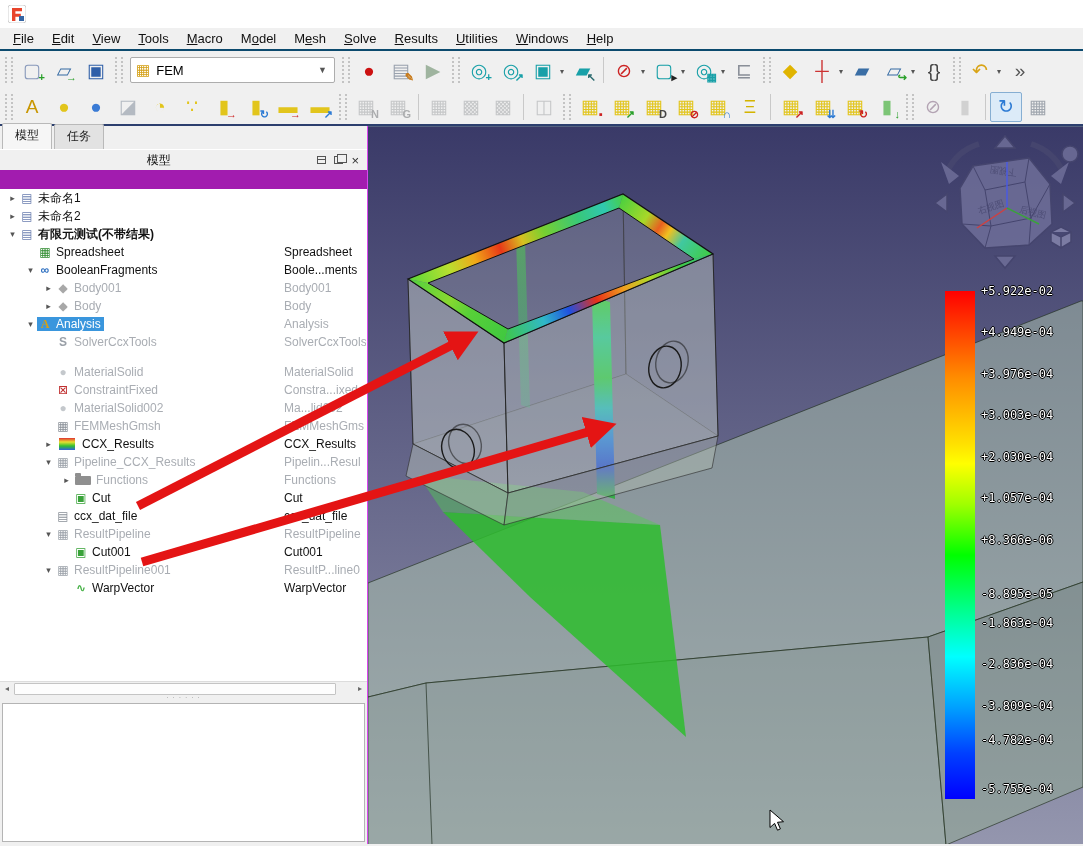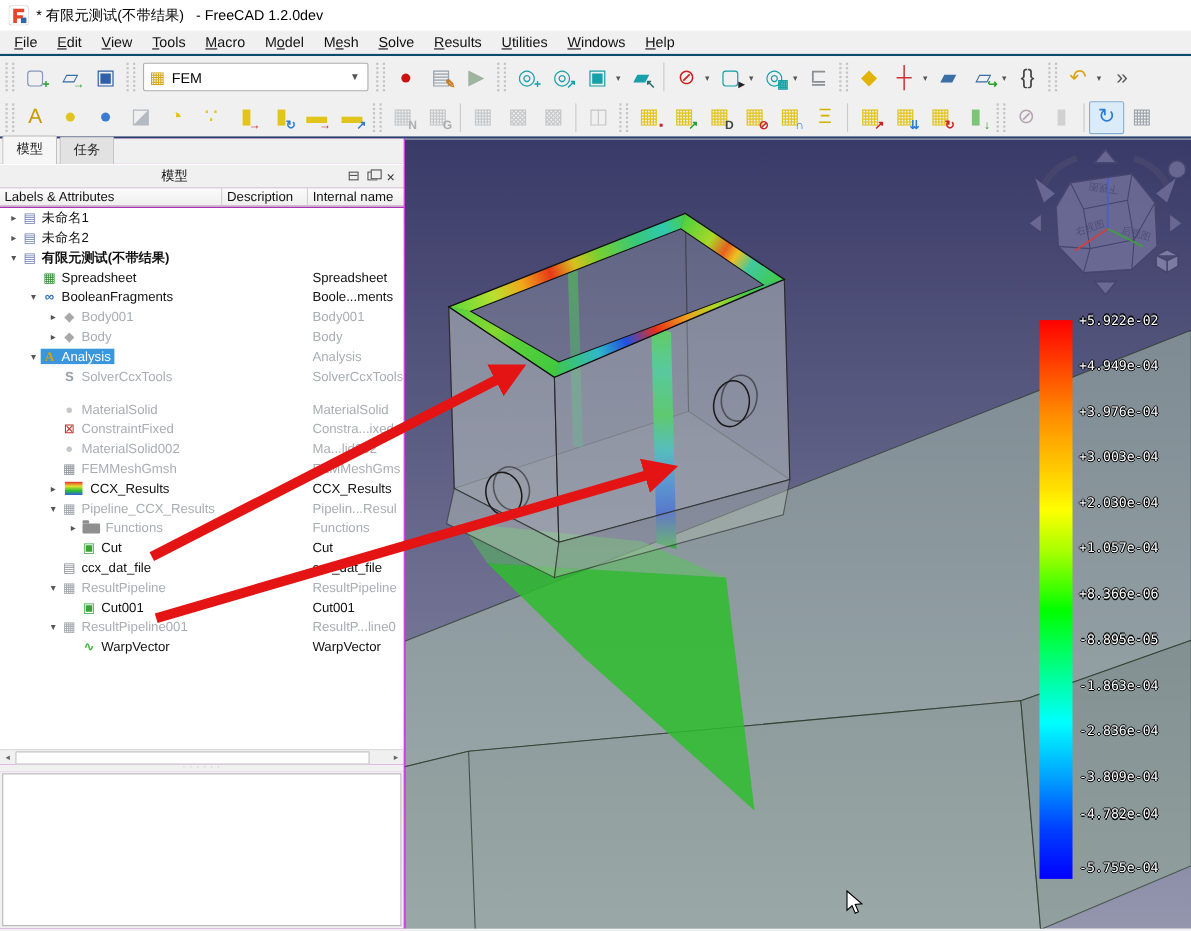--- a/index.html
+++ b/index.html
@@ -113,21 +113,20 @@
 </style>
 </head>
 <body>
 
 <div class="titlebar">
   <svg class="app-ico" viewBox="0 0 18 18">
     <rect x="0" y="0" width="18" height="18" rx="3" fill="#fff" stroke="#d0d0d0"></rect>
     <path d="M4,3 h10 v3.2 h-6.6 v2.6 h5.4 v3 h-5.4 v4.2 h-3.4 z" fill="#e8442c"></path>
     <rect x="11" y="11" width="5" height="5" fill="#3465a4"></rect>
   </svg>
-  <span class="title">* 有限元测试(不带结果)   - FreeCAD 1.2.0dev</span>
 </div>
 
 <div class="menubar" id="menubar">
     <span class="menu-item"><u>F</u>ile</span>
     <span class="menu-item"><u>E</u>dit</span>
     <span class="menu-item"><u>V</u>iew</span>
     <span class="menu-item"><u>T</u>ools</span>
     <span class="menu-item"><u>M</u>acro</span>
     <span class="menu-item">M<u>o</u>del</span>
     <span class="menu-item">M<u>e</u>sh</span>
@@ -354,25 +353,20 @@
       <span class="tab active">模型</span>
       <span class="tab">任务</span>
     </div>
     <div class="dock-title">
       <span class="dt-label">模型</span>
       <span class="dt-btns">
         <span class="dockbox minimize"></span>
         <span class="dockbox float"></span>
         <span class="dt-close">×</span>
       </span>
-    </div>
-    <div class="treeheader">
-      <span class="col1">Labels &amp; Attributes</span>
-      <span class="col2">Description</span>
-      <span class="col3">Internal name</span>
     </div>
     <div class="tree" id="tree">
         <div class="trow" style="padding-left: 6px;">
           <span class="exp">▸</span>
           <span class="selwrap">
             <span class="ric ti ti-doc"></span>
             <span class="lbl">未命名1</span>
           </span>
           <span class="internal"></span>
         </div>
@@ -683,21 +677,21 @@
 
     <div class="cbar"></div>
     <div id="cblabels">
         <div class="cb-label" style="top: 156.5px;">+5.922e-02</div>
         <div class="cb-label" style="top: 198px;">+4.949e-04</div>
         <div class="cb-label" style="top: 239.5px;">+3.976e-04</div>
         <div class="cb-label" style="top: 281px;">+3.003e-04</div>
         <div class="cb-label" style="top: 322.5px;">+2.030e-04</div>
         <div class="cb-label" style="top: 364px;">+1.057e-04</div>
         <div class="cb-label" style="top: 405.5px;">+8.366e-06</div>
-        <div class="cb-label" style="top: 447px;">-8.895e-05</div>
+        <div class="cb-label" style="top: 460px;">-8.895e-05</div>
         <div class="cb-label" style="top: 488.5px;">-1.863e-04</div>
         <div class="cb-label" style="top: 530px;">-2.836e-04</div>
         <div class="cb-label" style="top: 571.5px;">-3.809e-04</div>
         <div class="cb-label" style="top: 606px;">-4.782e-04</div>
         <div class="cb-label" style="top: 654.5px;">-5.755e-04</div>
       </div>
   </div>
 </div>
 
 <svg class="overlay" viewBox="0 0 1083 846">

